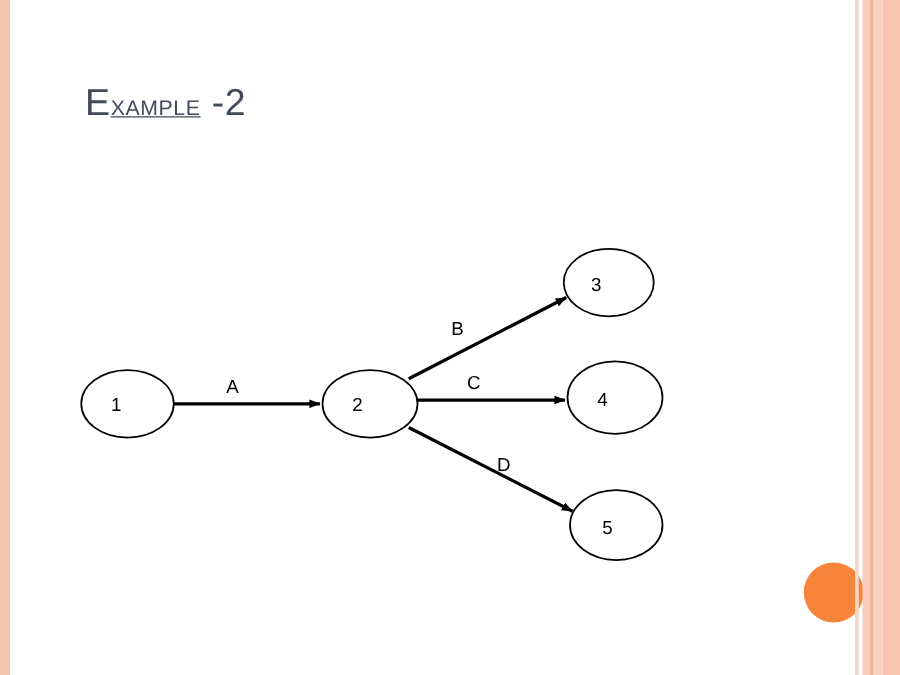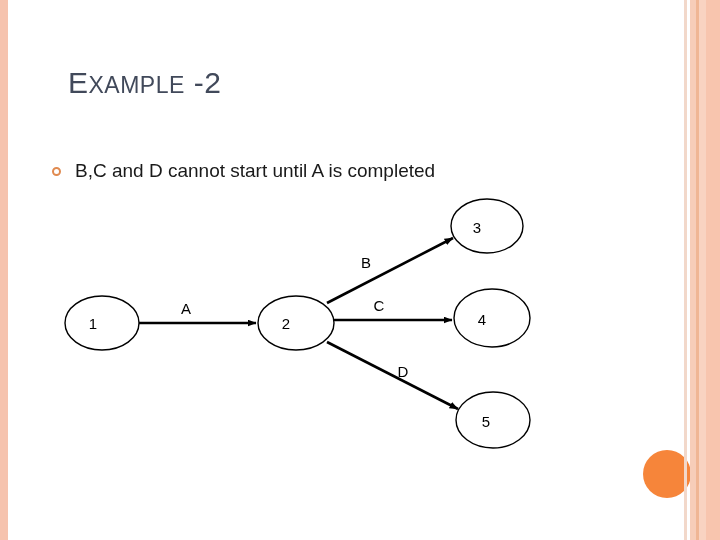--- a/index.html
+++ b/index.html
@@ -56,22 +56,23 @@
     top: 68px;
     color: #41495a;
     white-space: nowrap;
     letter-spacing: 0.5px;
   }
   .title .t-cap {
     font-size: 30px;
     line-height: 1;
   }
   .title .t-small {
-    font-size: 23px;
+    font-size: 17px;
     line-height: 1;
+    text-decoration: underline;
   }
   .title .t-num {
     font-size: 30px;
     line-height: 1;
   }
 
   
   .bullet-row {
     position: absolute;
     left: 52px;
@@ -129,24 +130,20 @@
 <div class="slide">
 
   <div class="edge-left">
     <div class="band" style="left:0px;width:8px;background:#f6c3ae;"></div>
   </div>
 
   <div class="title">
     <span class="t-cap">E</span><span class="t-small">XAMPLE</span><span class="t-num"> -2</span>
   </div>
 
-  <div class="bullet-row">
-    <span class="bullet-ring"></span>
-    <span class="bullet-text">B,C and D cannot start until A is completed</span>
-  </div>
 
   <div class="diagram">
     <svg width="720" height="540" viewBox="0 0 720 540" xmlns="http://www.w3.org/2000/svg">
       <defs>
         <marker id="arrowhead" markerWidth="9" markerHeight="7" refX="8.5" refY="3.5" orient="auto" markerUnits="userSpaceOnUse">
           <polygon points="0 0, 9 3.5, 0 7" fill="#000000"></polygon>
         </marker>
       </defs>
 
       <g>

